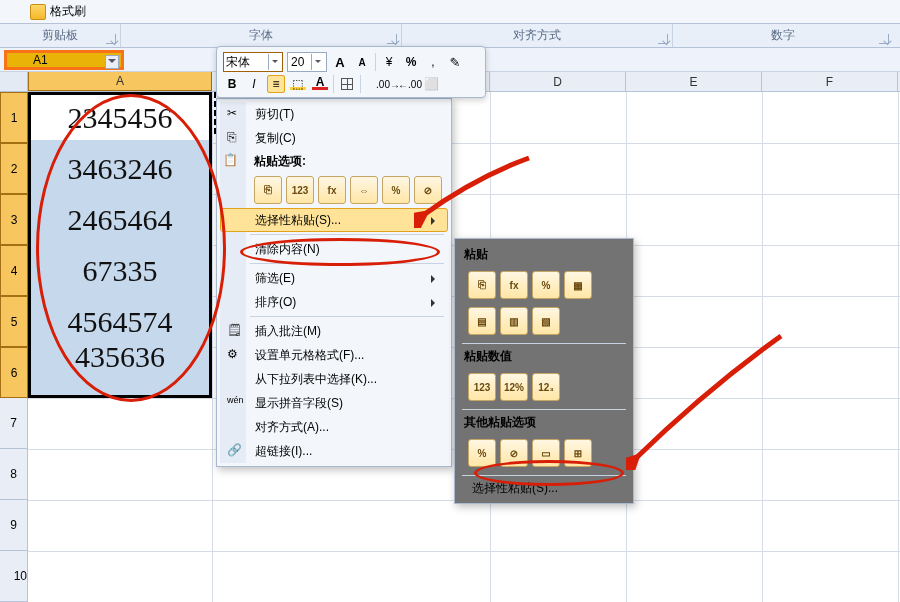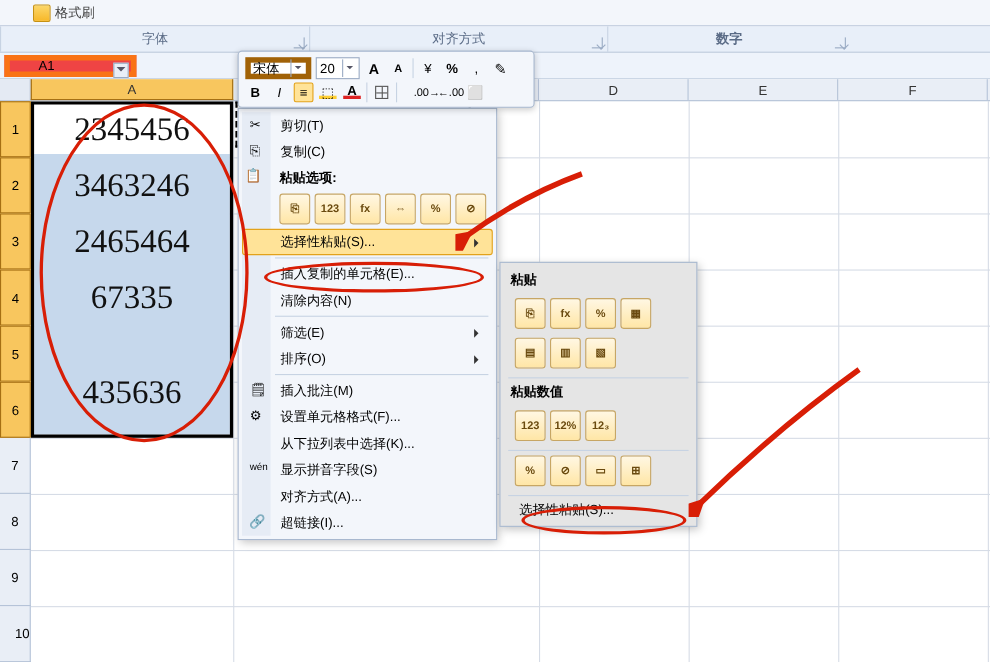--- a/index.html
+++ b/index.html
@@ -3,47 +3,47 @@
 <meta charset="utf-8">
 <style>
   * { box-sizing: border-box; margin: 0; padding: 0; font-family: "Microsoft YaHei", Arial, sans-serif; }
   body { width: 900px; height: 602px; background: #fff; position: relative; overflow: hidden; font-size: 12px; }
 
   .ribbon-top {
     height: 24px; background: #f3f6fb; border-bottom: 1px solid #b5c3d8; display: flex; align-items: center;
     padding-left: 30px; gap: 4px;
   }
   .format-painter-ico { width: 16px; height: 16px; background: linear-gradient(#fcd76a,#f7b829); border:1px solid #c69112; border-radius:2px;}
-  .format-painter-lbl { font-size: 12px; color: #404040; }
+  .format-painter-lbl { font-size: 12px; color: #000000; }
 
   .ribbon-groups {
     height: 24px; background: #e8eff9; border-bottom: 1px solid #b5c3d8; display:flex; font-size:12px; color:#5a6b86;
   }
   .rg { display:flex; align-items:center; justify-content:center; position:relative; }
   .rg-sep { width:1px; background:#c7d3e3; }
   .rg-corner { position:absolute; right:4px; bottom:3px; width:10px; height:10px; border:1px solid #9aabc4; border-top:none; border-left:none;}
   .rg-corner::after { content:""; position:absolute; right:-1px; bottom:-1px; width:5px; height:5px; border-right:1px solid #9aabc4; border-bottom:1px solid #9aabc4; transform:rotate(45deg) translate(1px,-1px);}
 
   .formula-bar {
     height: 24px; background:#eef3fb; border-bottom:1px solid #c7d3e3; display:flex; align-items:center;
   }
   .namebox {
-    width:120px; height:20px; margin-left:4px; border:5px solid #f97316; background:#ef4444; display:flex; align-items:center;
+    width:120px; height:20px; margin-left:4px; border:3px solid #f97316; background:#eab308; display:flex; align-items:center;
     padding-left:26px; font-size:12px; position:relative;
   }
   .namebox .dd { position:absolute; right:2px; top:2px; width:14px; height:14px; border:1px solid #99aac4; background:#e9eef7; display:flex; align-items:center; justify-content:center;}
   .namebox .dd::after { content:""; border:4px solid transparent; border-top-color:#556; margin-top:3px;}
 
   .float-toolbar {
     position:absolute; left:216px; top:46px; width:270px; height:52px;
     background:#f3f6fb; border:1px solid #a8b8cf; border-radius:4px; box-shadow:0 2px 6px rgba(0,0,0,.2);
     padding:4px 6px; z-index:20;
   }
   .ft-row { display:flex; align-items:center; gap:4px; height:22px;}
-  .ft-font { width:60px; height:20px; border:5px solid #a16207; background:#fff; display:flex; align-items:center; padding:0 2px; font-size:12px; position:relative;}
+  .ft-font { width:60px; height:20px; border:1px solid #a16207; background:#fff; display:flex; align-items:center; padding:0 2px; font-size:12px; position:relative;}
   .ft-font .dd, .ft-size .dd { width:12px; height:16px; margin-left:auto; border-left:1px solid #99aac4; display:flex; align-items:center; justify-content:center;}
   .ft-font .dd::after, .ft-size .dd::after{content:""; border:3px solid transparent; border-top-color:#556; margin-top:2px;}
   .ft-size { width:40px; height:20px; border:1px solid #99aac4; background:#fff; display:flex; align-items:center; padding:0 3px; font-size:12px;}
   .ft-btn { width:18px; height:18px; display:flex; align-items:center; justify-content:center; border:1px solid transparent; border-radius:2px; cursor:pointer; font-size:12px;}
   .ft-active { background:#ffe398 !important; border:1px solid #e3a21a !important;}
   .sep-v { width:1px; height:18px; background:#c7d3e3;}
   .A-big{font-weight:bold; font-size:13px;}
   .A-small{font-weight:bold; font-size:10px;}
   .pct{font-weight:bold;}
   .fill-swatch{width:16px;height:3px;background:#ffcf33; margin-top:9px;}
@@ -81,53 +81,57 @@
   .ctx-item { position:relative; height:24px; display:flex; align-items:center; padding-left:34px; border:1px solid transparent; border-radius:3px; cursor:pointer;}
   .ctx-highlight{ background:#ffe398 !important; border:1px solid #e3a21a !important;}
   .ctx-arrow{position:absolute; right:8px; top:8px; border:4px solid transparent; border-left-color:#333;}
   .ctx-sep{height:1px; background:#c7d3e3; margin:2px 4px 2px 30px;}
   .ctx-label-header{ font-weight:bold; height:22px; display:flex; align-items:center; padding-left:34px; }
   .ctx-paste-row{ display:flex; gap:4px; padding:4px 4px 4px 34px;}
   .paste-ico { width:28px; height:28px; border:1px solid #c7a664; border-radius:3px; background:linear-gradient(#fff7e3,#ffe6a6); display:flex; align-items:center; justify-content:center; font-size:10px; font-weight:bold; color:#6a4a0f; cursor:pointer;}
   .ctx-ico { position:absolute; left:6px; width:16px; height:16px; }
 
   .submenu {
-    position:absolute; left:454px; top:238px; width:180px; background:#e5e5e5;
+    position:absolute; left:454px; top:238px; width:180px; background:#737373;
     border:1px solid #a8b8cf; box-shadow:2px 3px 8px rgba(0,0,0,.25); z-index:16; padding:3px;
   }
   .sub-header{font-weight:bold; padding:4px 6px;}
   .sub-row{display:flex; gap:4px; padding:4px 6px 8px 10px;}
   .sub-sep{height:1px; background:#c7d3e3; margin:0 4px;}
   .sub-item{height:24px; display:flex; align-items:center; padding-left:14px; cursor:pointer; border-radius:3px;}
 
   .red-oval { position:absolute; border:3px solid #d81e06; border-radius:50%; z-index:30; pointer-events:none;}
 
   .arrow-svg{position:absolute; z-index:28; pointer-events:none;}
 </style>
 </head>
 <body>
 
 <div class="ribbon-top">
   <div class="format-painter-ico"></div>
   <span class="format-painter-lbl">格式刷</span>
 </div>
 
 <div class="ribbon-groups">
+  <div class="rg" style="width:120px;">
+    <span>剪贴板</span>
+    <div class="rg-corner"></div>
+  </div>
   <div class="rg-sep"></div>
   <div class="rg" style="width:280px;">
     <span>字体</span>
     <div class="rg-corner"></div>
   </div>
   <div class="rg-sep"></div>
   <div class="rg" style="width:270px;">
     <span>对齐方式</span>
     <div class="rg-corner"></div>
   </div>
   <div class="rg-sep"></div>
-  <div class="rg" style="width:220px;font-weight:bold;">
+  <div class="rg" style="width:220px;">
     <span>数字</span>
     <div class="rg-corner"></div>
   </div>
 </div>
 
 <div class="formula-bar">
   <div class="namebox">
     <span>A1</span>
     <div class="dd"></div>
   </div>
@@ -245,20 +249,21 @@
   <div class="gridline-h" style="top:459px;"></div>
 
   <div class="selA-fill"></div>
   <div class="cellA-active"></div>
   <div class="selA"></div>
 
   <div class="valA" style="top:0;">2345456</div>
   <div class="valA" style="top:51px;">3463246</div>
   <div class="valA" style="top:102px;">2465464</div>
   <div class="valA" style="top:153px;">67335</div>
+  <div class="valA" style="top:204px;">4564574</div>
   <div class="valA" style="top:239px;">435636</div>
 
   <div class="valB1">10000</div>
   <div class="marquee"></div>
 </div>
 
 <div class="ctx-menu">
   <div class="ctx-iconcol"></div>
   <div class="ctx-item">
     <span class="ctx-ico">✂</span>
@@ -279,23 +284,20 @@
     <div class="paste-ico">⇔</div>
     <div class="paste-ico">%</div>
     <div class="paste-ico">⊘</div>
   </div>
   <div class="ctx-item ctx-highlight">
     <span>选择性粘贴(S)...</span>
     <div class="ctx-arrow"></div>
   </div>
   <div class="ctx-sep"></div>
   <div class="ctx-item">
-      <span>插入复制的单元格(E)...</span>
-    </div>
-  <div class="ctx-item">
       <span>清除内容(N)</span>
     </div>
   <div class="ctx-sep"></div>
   <div class="ctx-item">
       <span>筛选(E)</span>
       <div class="ctx-arrow"></div>
     </div>
   <div class="ctx-item">
       <span>排序(O)</span>
       <div class="ctx-arrow"></div>
@@ -339,20 +341,21 @@
     <div class="paste-ico">▧</div>
   </div>
   <div class="sub-sep"></div>
   <div class="sub-header">粘贴数值</div>
   <div class="sub-row">
     <div class="paste-ico">123</div>
     <div class="paste-ico">12%</div>
     <div class="paste-ico">12₃</div>
   </div>
   <div class="sub-sep"></div>
+  <div class="sub-header">其他粘贴选项</div>
   <div class="sub-row">
     <div class="paste-ico">%</div>
     <div class="paste-ico">⊘</div>
     <div class="paste-ico">▭</div>
     <div class="paste-ico">⊞</div>
   </div>
   <div class="sub-sep"></div>
   <div class="sub-item">
     <span>选择性粘贴(S)...</span>
   </div>

